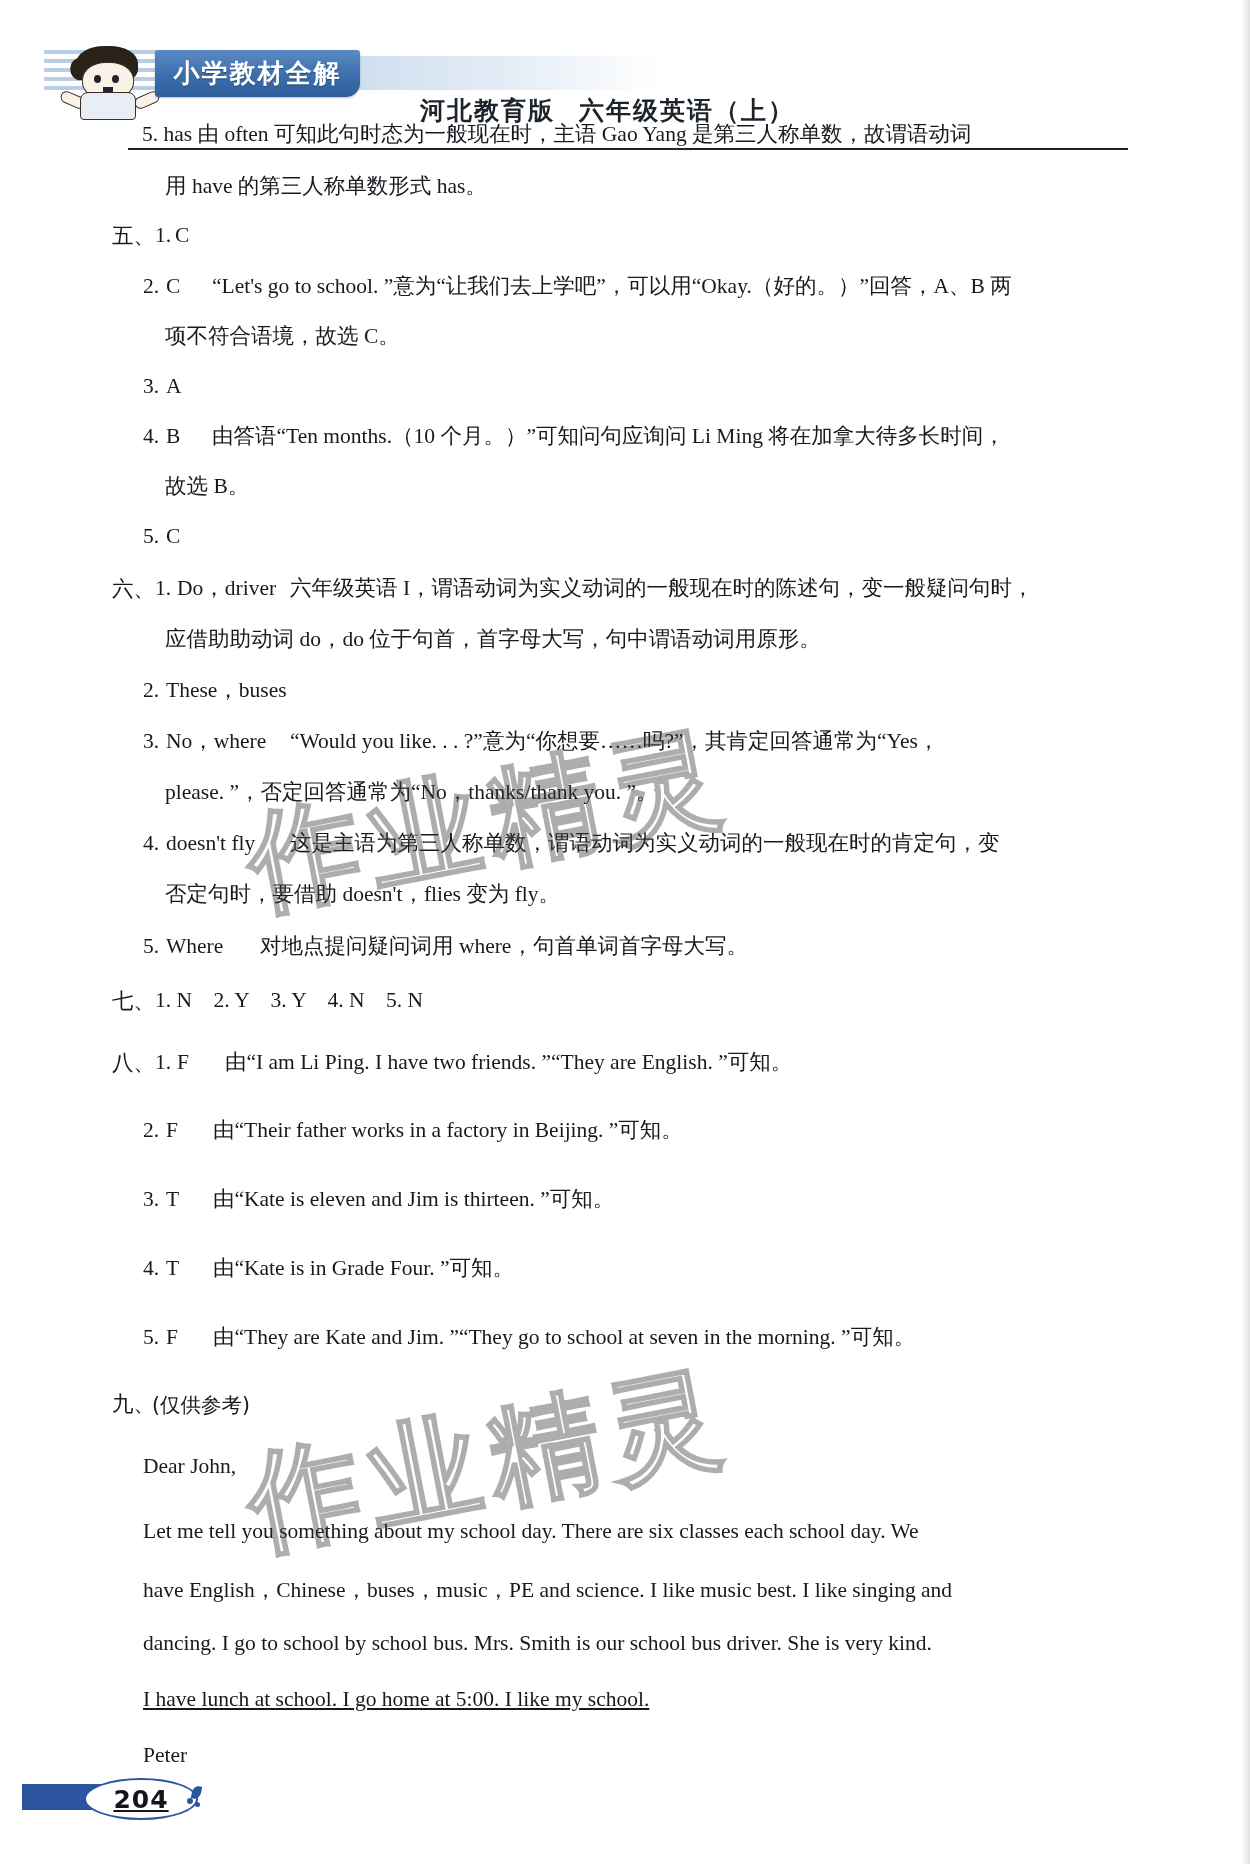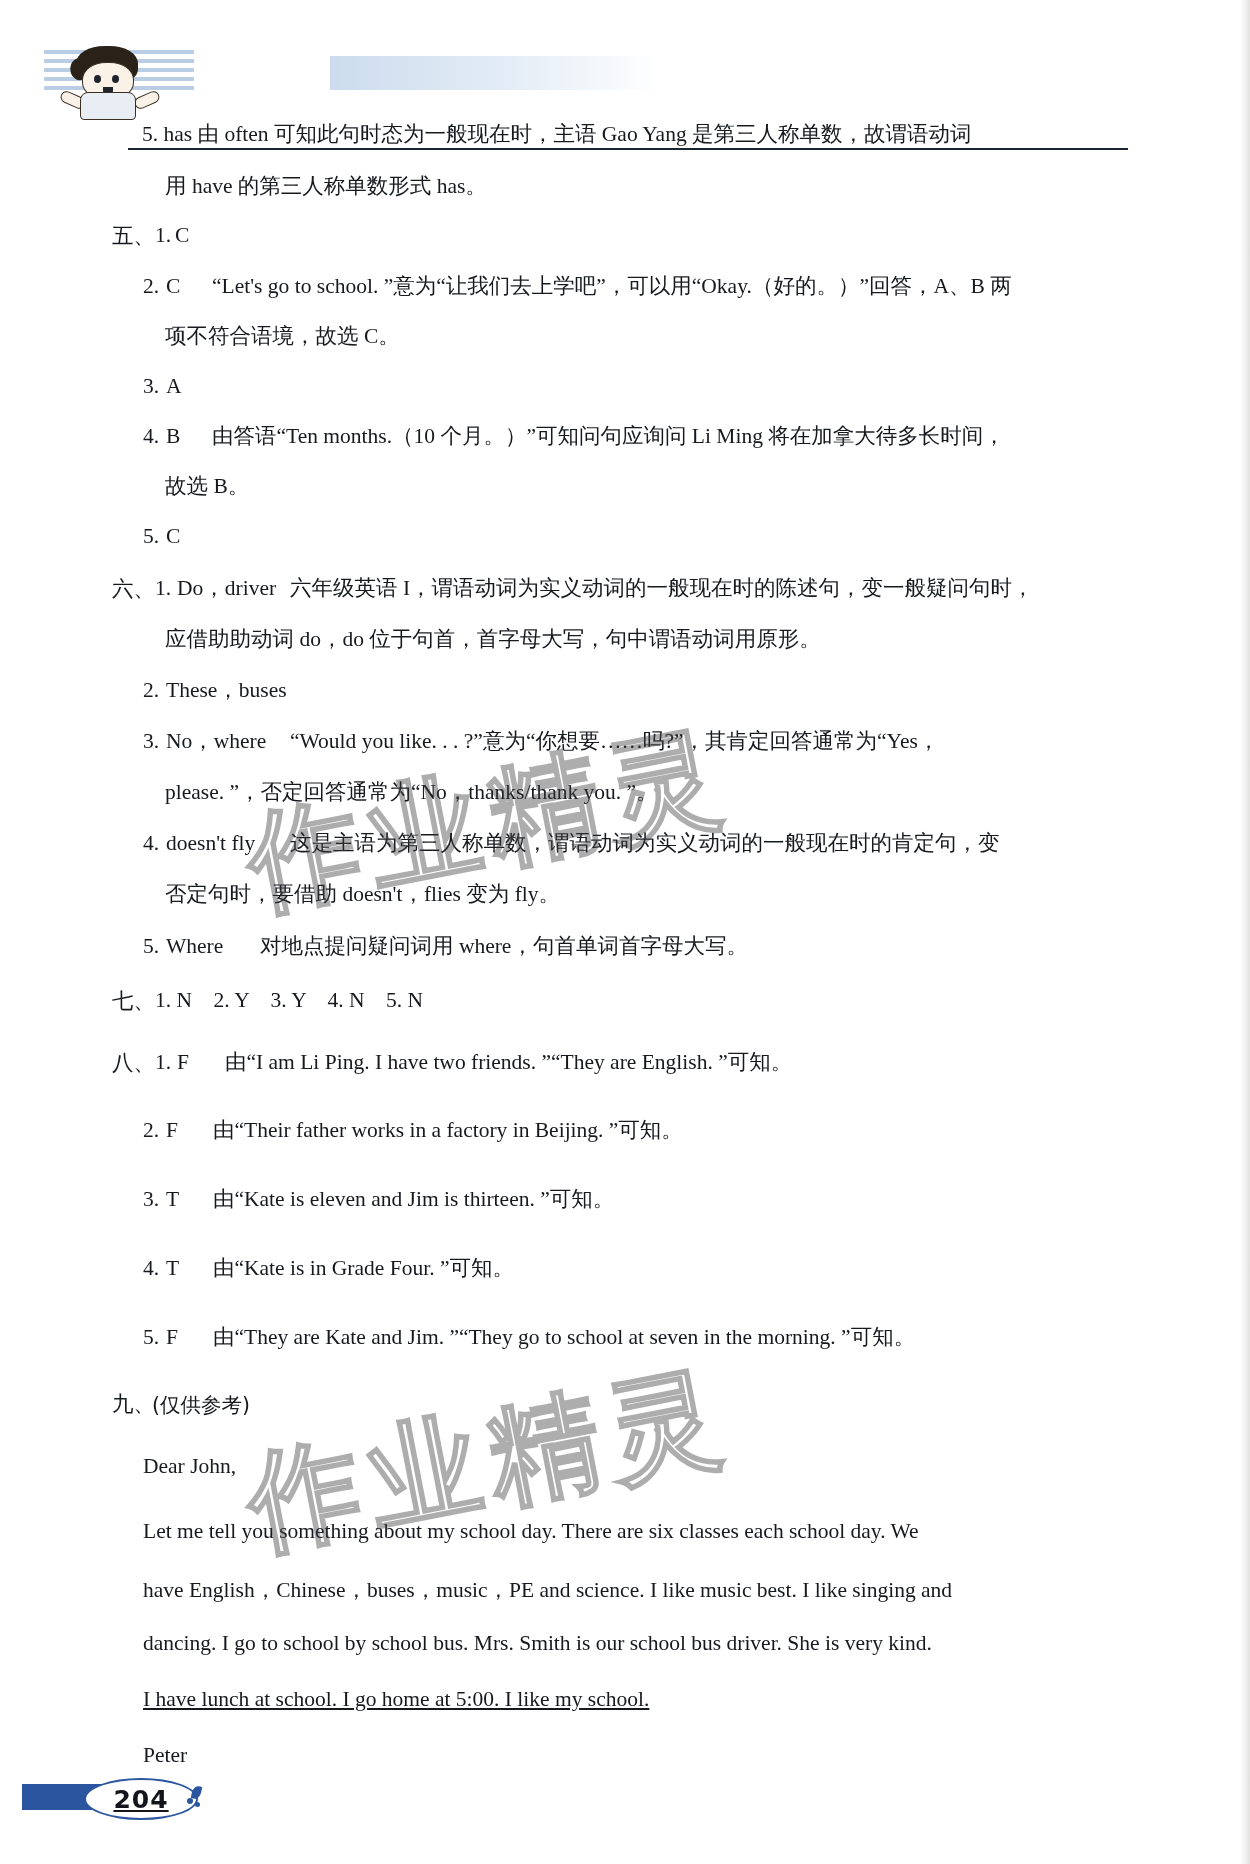--- a/index.html
+++ b/index.html
@@ -126,21 +126,27 @@
         <div class="m-eye r"></div>
         <div class="m-mouth"></div>
       </div>
       <div class="m-arm l"></div>
       <div class="m-arm r"></div>
       <div class="m-body"></div>
     </div>
 
     <div class="hdr-fade"></div>
 
-
+    <div class="brand">
+      <span>小学教材全解</span>
+    </div>
+
+    <div class="hdr-title">
+      <span>河北教育版</span><span class="gap"></span><span>六年级英语（上）</span>
+    </div>
 
     <div class="hdr-rule"></div>
   </div>
 
   <div class="content">
 
     <div class="ln" style="left:142px;top:6px;">5. has   由 often 可知此句时态为一般现在时，主语 Gao Yang 是第三人称单数，故谓语动词</div>
     <div class="ln" style="left:165px;top:58px;">用 have 的第三人称单数形式 has。</div>
 
     <div class="ln sec" style="left:112px;top:107px;">五、</div>

